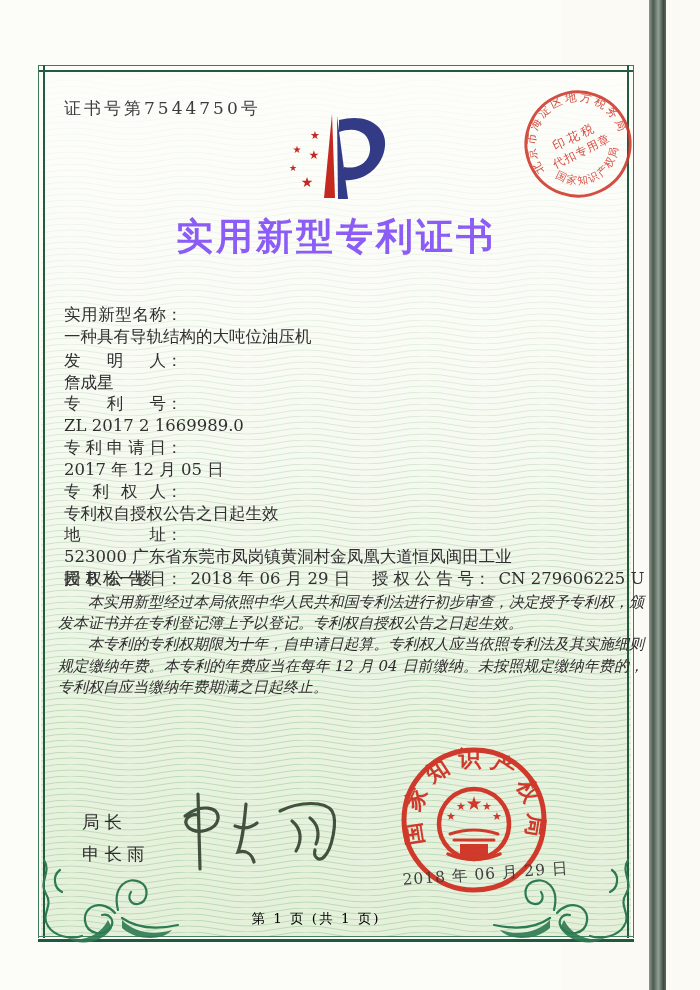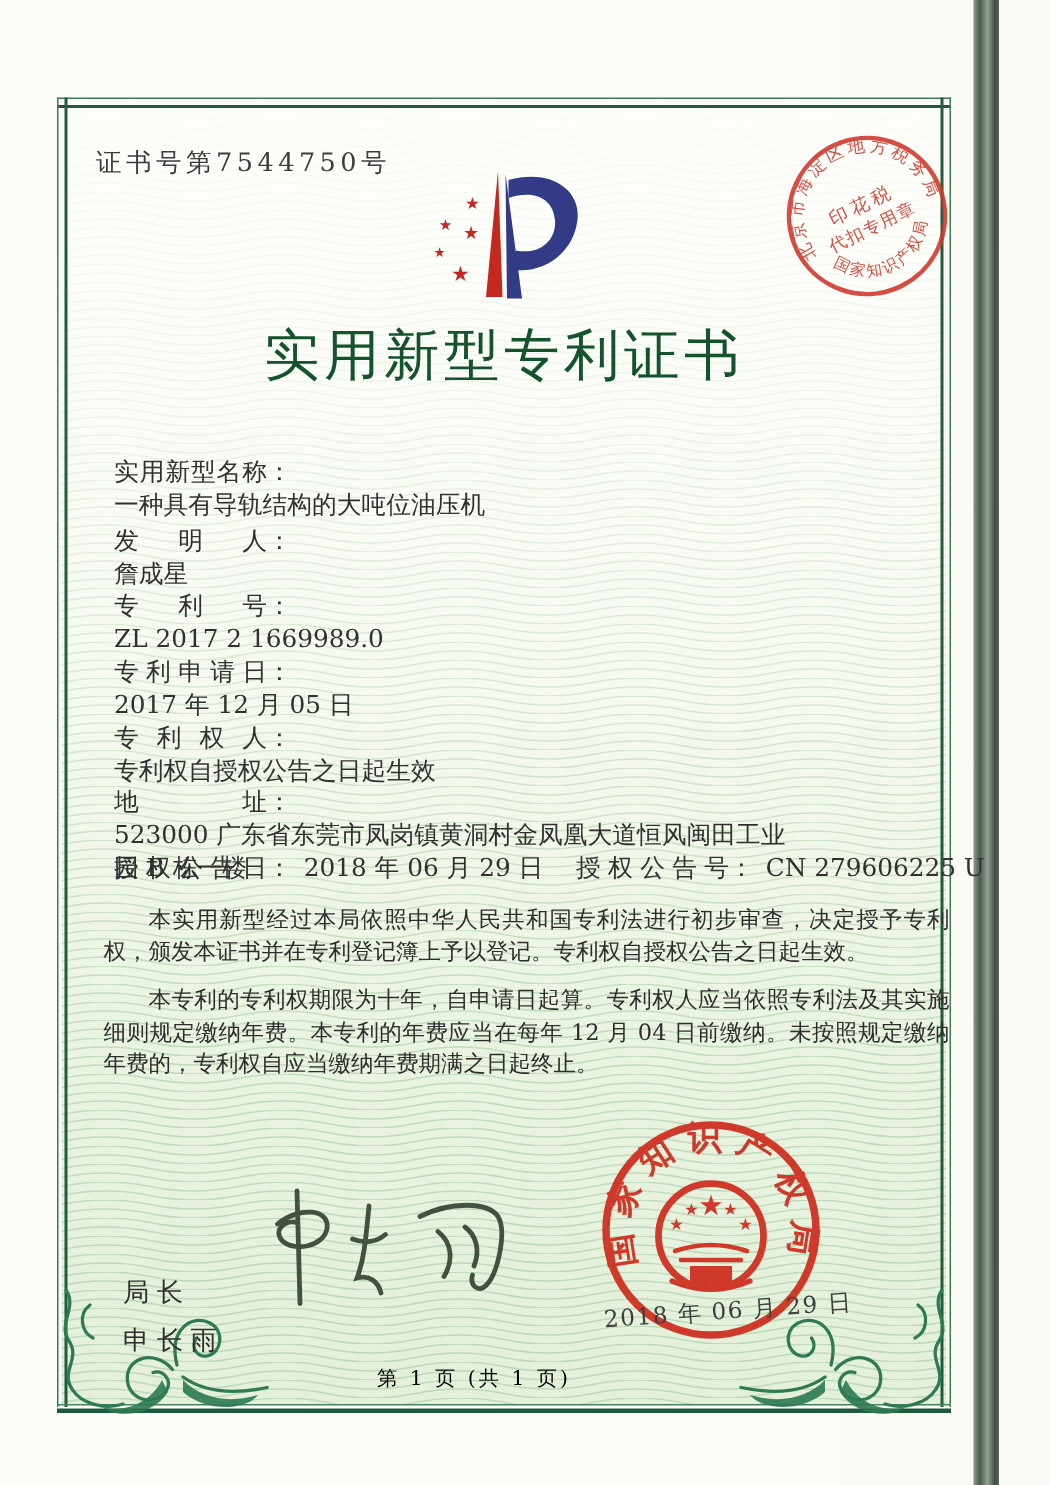--- a/index.html
+++ b/index.html
@@ -23,34 +23,34 @@
   .frame.top{left:38px;top:65px;width:596px;height:7px;border-top:1.5px solid #3c7a58;border-bottom:2.5px solid #235b3f;}
   .frame.left{left:38px;top:65px;width:7px;height:873px;border-left:1.5px solid #3c7a58;border-right:2.5px solid #235b3f;}
   .frame.right{left:627px;top:65px;width:7px;height:873px;border-right:1.5px solid #3c7a58;border-left:2.5px solid #235b3f;}
   .frame.bottom{left:38px;top:936px;width:596px;height:6px;border-top:1px solid #46825f;border-bottom:3px solid #1e5a3d;}
 
   .cert-no{position:absolute;left:64px;top:97px;font-size:17px;letter-spacing:3px;color:#3c3c3c;}
 
   .logo{position:absolute;left:277px;top:112px;}
 
   .title{position:absolute;left:41px;top:212px;width:590px;text-align:center;
-    font-size:37px;font-weight:400;letter-spacing:3px;color:#14532d;}
-
-  .frow{position:absolute;left:76px;font-size:16.5px;color:#303030;line-height:22px;}
+    font-size:37px;font-weight:700;letter-spacing:3px;color:#8b5cf6;}
+
+  .frow{position:absolute;left:64px;font-size:16.5px;color:#303030;line-height:22px;}
   .flabel{display:inline-block;width:102px;text-align:justify;text-align-last:justify;vertical-align:top;}
   .fcolon{display:inline-block;vertical-align:top;margin-right:8px;}
   .fvalue{display:inline-block;width:452px;vertical-align:top;}
   .grant-right{position:absolute;left:308px;top:0;white-space:nowrap;}
   .grant-right .flabel{width:102px;}
 
   .paras{position:absolute;left:58px;top:592px;width:586px;font-size:15px;line-height:21.2px;
     color:#2d2d2d;text-align:justify;}
-  .paras p{margin:11px;text-indent:2em;}
-
-  .director{position:absolute;left:82px;top:806px;font-size:17.5px;color:#2e2e2e;line-height:32px;letter-spacing:5px;margin-top:40px;}
+  .paras p{margin:0;text-indent:2em;font-style:italic;}
+
+  .director{position:absolute;left:82px;top:806px;font-size:17.5px;color:#2e2e2e;line-height:32px;letter-spacing:5px;}
 
   .signature{position:absolute;left:160px;top:786px;}
 
   .seal{position:absolute;left:400px;top:746px;opacity:.92;}
   .seal-date{position:absolute;left:398px;top:864px;width:175px;text-align:center;
     font-size:15.5px;color:#3e3e3e;letter-spacing:1px;transform:rotate(-4deg);}
 
   .footer{position:absolute;left:41px;top:910px;width:550px;text-align:center;
     font-size:13.5px;color:#000000;letter-spacing:2px;}
 

